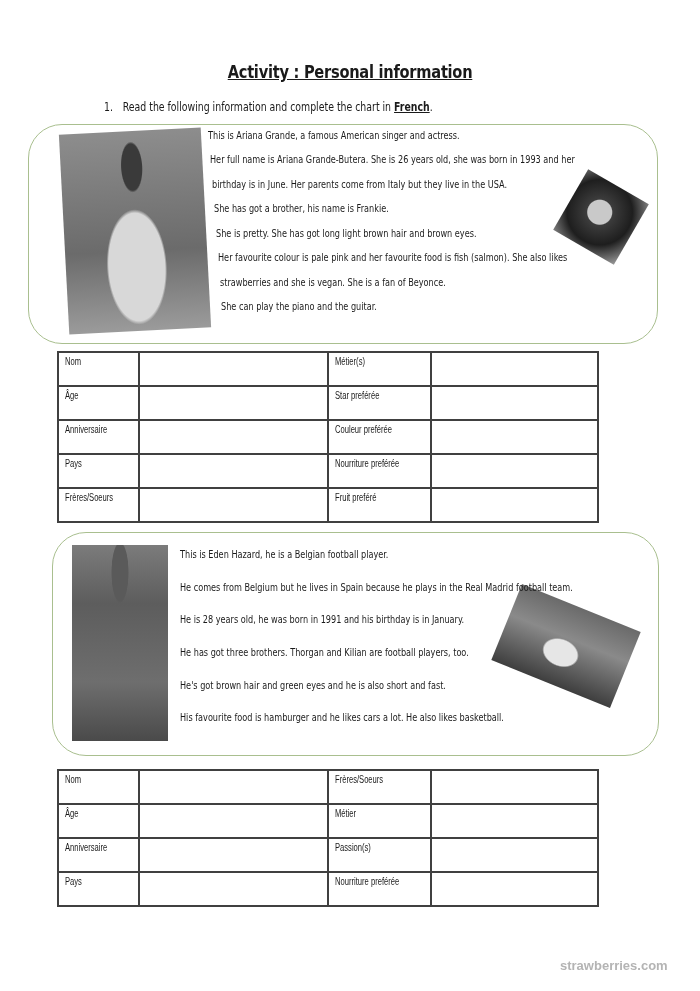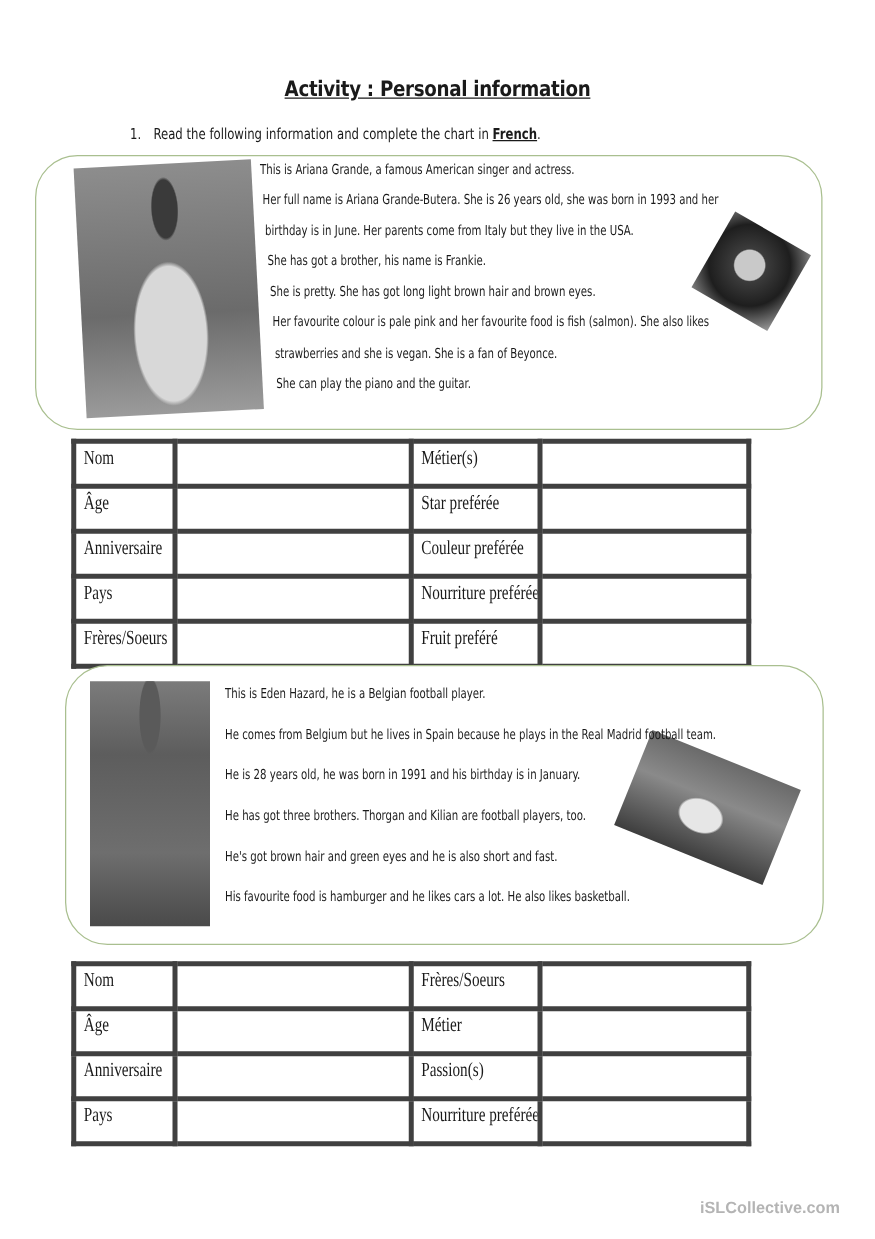--- a/index.html
+++ b/index.html
@@ -26,22 +26,22 @@
     overflow: hidden;
   }
   .line {
     position: absolute; font-size: 11px; white-space: nowrap;
     font-family: "DejaVu Sans", sans-serif; transform: scaleX(0.74); transform-origin: 0 0;
   }
   table.grid {
     position: absolute; border-collapse: collapse; table-layout: fixed;
   }
   table.grid td {
-    border: 4px solid #404040; vertical-align: top; padding: 3px 0 0 6px; height: 29px;
-    font-size: 16px; font-family: Liberation Serif, serif; overflow: hidden; white-space: nowrap;
+    border: 2px solid #404040; vertical-align: top; padding: 3px 0 0 6px; height: 29px;
+    font-size: 10px; font-family: Liberation Sans, sans-serif; overflow: hidden; white-space: nowrap;
   }
   table.grid td span { display: inline-block; transform: scaleX(0.76); transform-origin: 0 0; }
   .watermark {
     position: absolute; left: 560px; top: 958px; font-family: "Liberation Sans", sans-serif; font-weight: bold;
     font-size: 13px; color: #b4b4b4;
   }
 </style>
 </head>
 <body>
 
@@ -160,13 +160,13 @@
   </tr>
   <tr>
     <td><span>Pays</span></td>
     <td><span></span></td>
     <td><span>Nourriture preférée</span></td>
     <td><span></span></td>
   </tr>
 </tbody>
   </table>
 
-<div class="watermark">iSLCollective.com</div>
+<div class="watermark">strawberries.com</div>
 
 </body></html>

